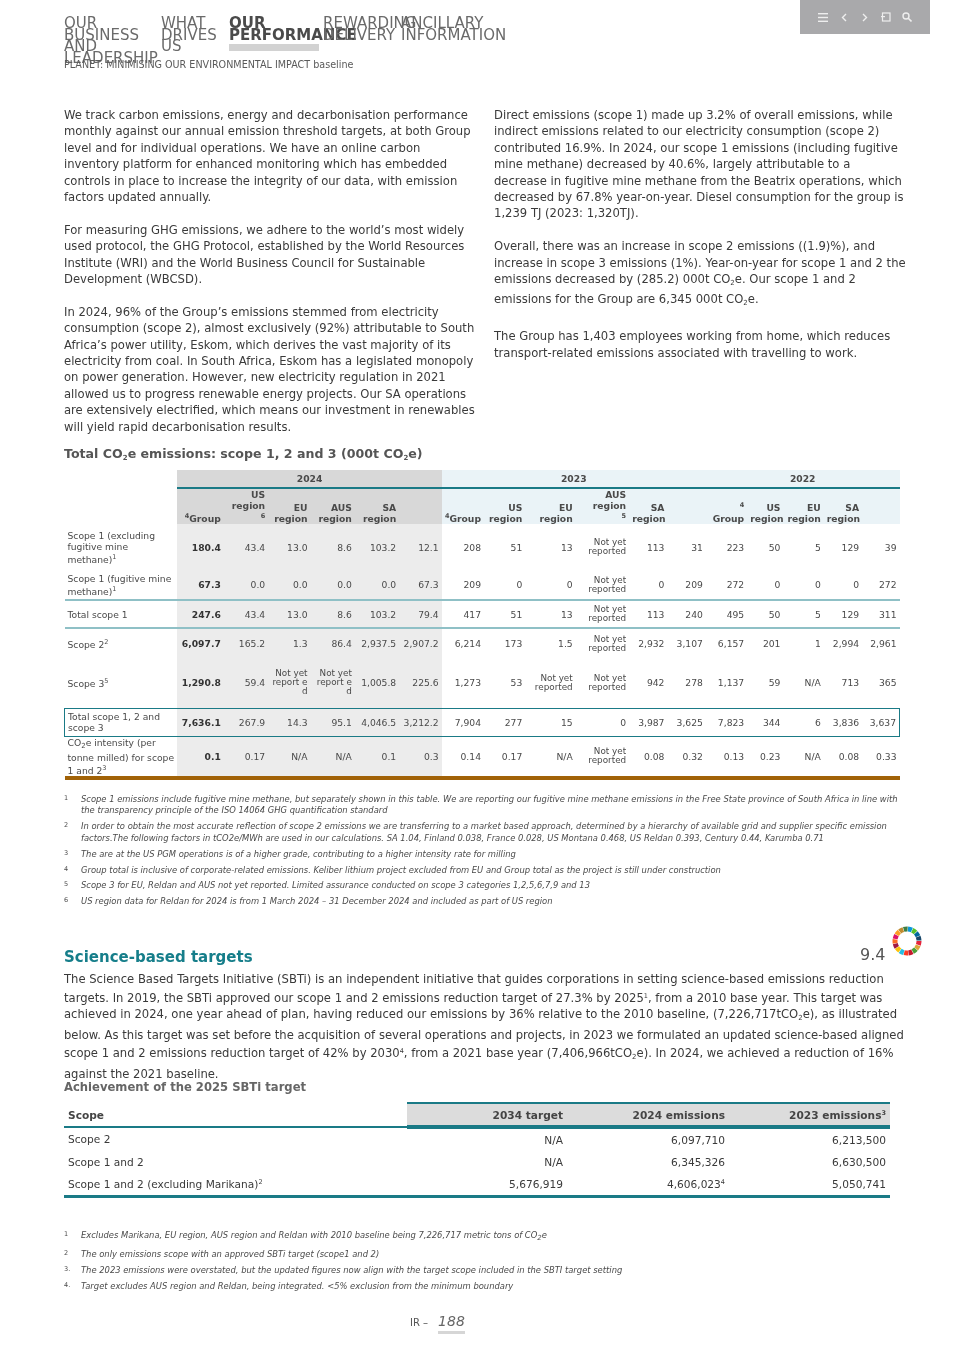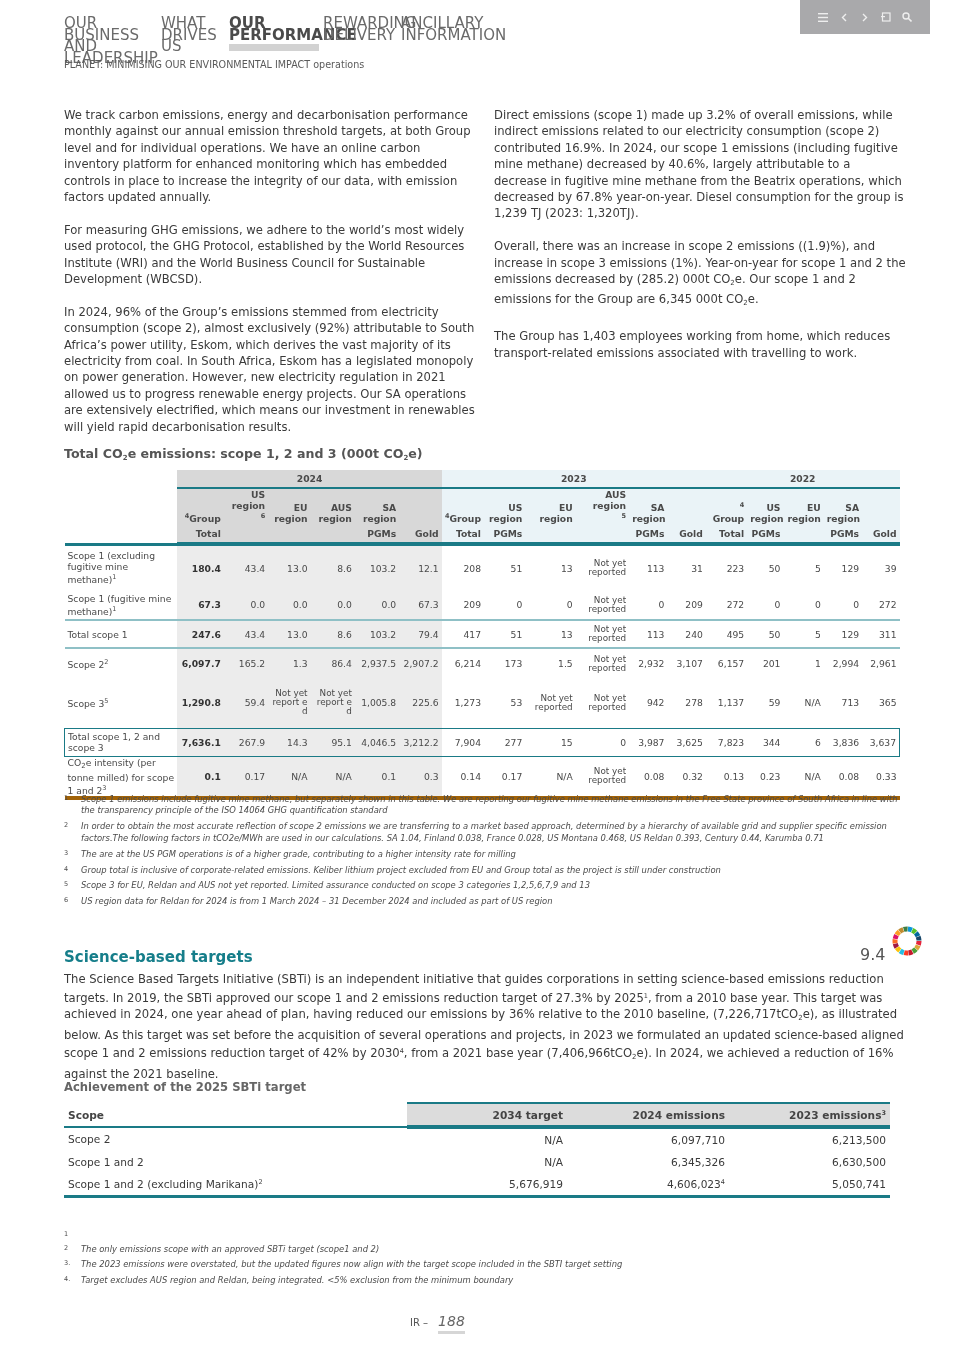--- a/index.html
+++ b/index.html
@@ -120,21 +120,21 @@
   <span class="tb-btn">
       <svg width="10" height="10">
         <circle cx="4" cy="4" r="3" stroke="#eee" stroke-width="1.4" fill="none"></circle>
         <path d="M6 6 L9.5 9.5" stroke="#eee" stroke-width="1.6"></path>
       </svg>
     </span>
 </div>
 
 <div class="breadcrumb">
   <span>PLANET: MINIMISING OUR ENVIRONMENTAL IMPACT</span>
-  <span class="cont">operations</span>
+  <span class="cont">baseline</span>
 </div>
 
 <div class="col col-left">
   <p>We track carbon emissions, energy and decarbonisation performance monthly against our annual emission threshold targets, at both Group level and for individual operations. We have an online carbon inventory platform for enhanced monitoring which has embedded controls in place to increase the integrity of our data, with emission factors updated annually.</p>
   <p>For measuring GHG emissions, we adhere to the world’s most widely used protocol, the GHG Protocol, established by the World Resources Institute (WRI) and the World Business Council for Sustainable Development (WBCSD).</p>
   <p>In 2024, 96% of the Group’s emissions stemmed from electricity consumption (scope 2), almost exclusively (92%) attributable to South Africa’s power utility, Eskom, which derives the vast majority of its electricity from coal. In South Africa, Eskom has a legislated monopoly on power generation. However, new electricity regulation in 2021 allowed us to progress renewable energy projects. Our SA operations are extensively electrified, which means our investment in renewables will yield rapid decarbonisation results.</p>
 </div>
 <div class="col col-right">
   <p>Direct emissions (scope 1) made up 3.2% of overall emissions, while indirect emissions related to our electricity consumption (scope 2) contributed 16.9%. In 2024, our scope 1 emissions (including fugitive mine methane) decreased by 40.6%, largely attributable to a decrease in fugitive mine methane from the Beatrix operations, which decreased by 67.8% year-on-year. Diesel consumption for the group is 1,239 TJ (2023: 1,320TJ).</p>
   <p><span>Overall, there was an increase in scope 2 emissions ((1.9)%), and increase in scope 3 emissions (1%). Year-on-year for scope 1 and 2 the emissions decreased by (285.2) 000t CO</span><sub>2</sub><span>e. Our scope 1 and 2 emissions for the Group are 6,345 000t CO</span><sub>2</sub><span>e.</span></p>
@@ -184,40 +184,20 @@
         <th class="g23"><span style="display: inline-block; width: 100%; white-space: normal;">EU region</span></th>
         <th class="g23"><span style="display: inline-block; width: 100%; white-space: normal;">AUS region</span><sup>5</sup></th>
         <th class="g23"><span style="display: inline-block; width: 100%; white-space: normal;">SA region</span></th>
         <th class="g23"><span style="display: inline-block; width: 100%; white-space: normal;"></span></th>
         <th class="g23"><sup>4</sup><span style="display: inline-block; width: auto; white-space: normal;">Group</span></th>
         <th class="g23"><span style="display: inline-block; width: 100%; white-space: normal;">US region</span></th>
         <th class="g23"><span style="display: inline-block; width: 100%; white-space: normal;">EU region</span></th>
         <th class="g23"><span style="display: inline-block; width: 100%; white-space: normal;">SA region</span></th>
         <th class="g23"><span style="display: inline-block; width: 100%; white-space: normal;"></span></th>
       </tr>
-    <tr class="sub-row" id="subRow">
-        <th class="blank"></th>
-        <th class="g24">Total</th>
-        <th class="g24"></th>
-        <th class="g24"></th>
-        <th class="g24"></th>
-        <th class="g24">PGMs</th>
-        <th class="g24">Gold</th>
-        <th class="g23">Total</th>
-        <th class="g23">PGMs</th>
-        <th class="g23"></th>
-        <th class="g23"></th>
-        <th class="g23">PGMs</th>
-        <th class="g23">Gold</th>
-        <th class="g23">Total</th>
-        <th class="g23">PGMs</th>
-        <th class="g23"></th>
-        <th class="g23">PGMs</th>
-        <th class="g23">Gold</th>
-      </tr>
   </thead>
   <tbody id="emBody">
       <tr style="height: 46px;">
         <td class="label"><span>Scope 1 (excluding fugitive mine methane)</span><sup>1</sup></td>
         <td class="g24 bold">180.4</td>
         <td class="g24">43.4</td>
         <td class="g24">13.0</td>
         <td class="g24">8.6</td>
         <td class="g24">103.2</td>
         <td class="g24">12.1</td>
@@ -448,20 +428,21 @@
         <td>5,676,919</td>
         <td><span>4,606,023</span><sup>4</sup></td>
         <td>5,050,741</td>
       </tr>
     </tbody>
 </table>
 
 <div class="footnotes fn-2" id="fn2">
     <div class="fn">
       <span class="num">1</span>
+      <span><span>Excludes Marikana, EU region, AUS region and Reldan with 2010 baseline being 7,226,717 metric tons of CO</span><sub>2</sub><span>e</span></span>
     </div>
     <div class="fn">
       <span class="num">2</span>
       <span>The only emissions scope with an approved SBTi target (scope1 and 2)</span>
     </div>
     <div class="fn">
       <span class="num">3.</span>
       <span>The 2023 emissions were overstated, but the updated figures now align with the target scope included in the SBTI target setting</span>
     </div>
     <div class="fn">

